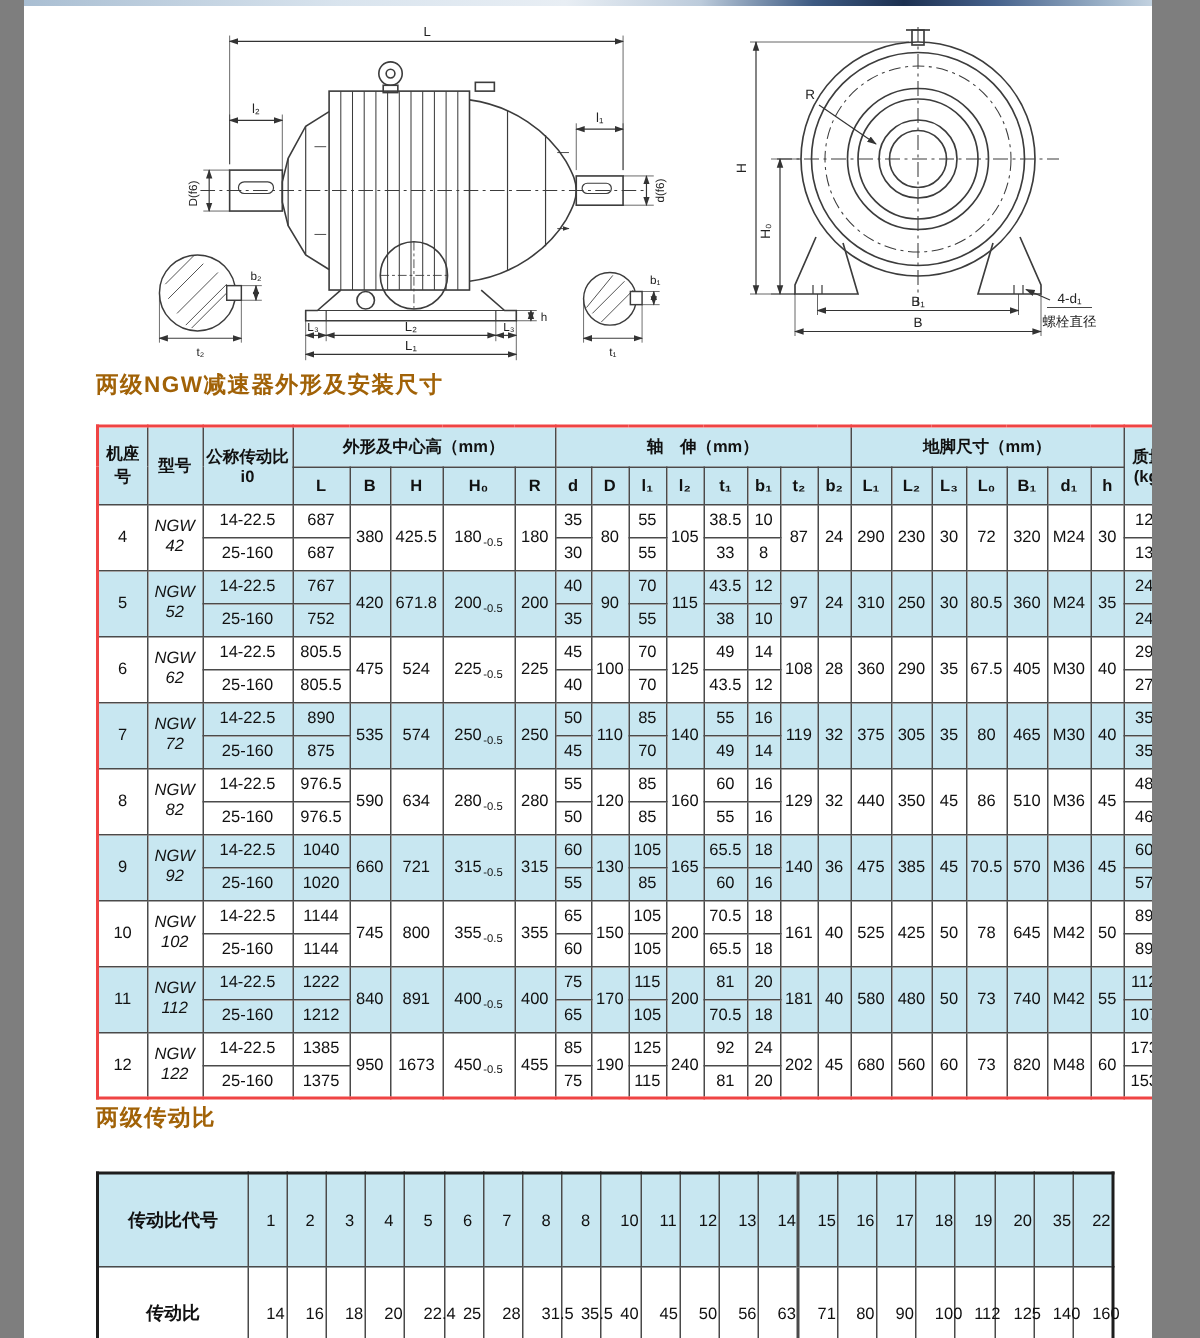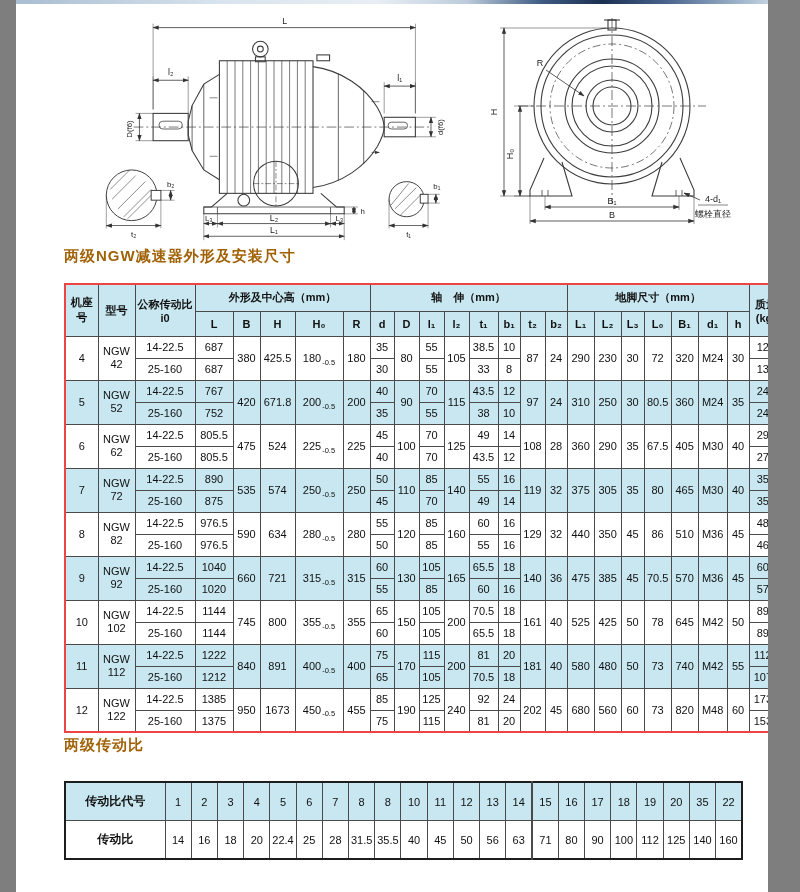--- a/index.html
+++ b/index.html
@@ -22,24 +22,24 @@
   #main-table thead tr{background:#c8e7f1;}
   #main-table thead th{font-weight:700;}
   #main-table .zh{font-size:11px;}
   #main-table .sym{font-size:11px;}
   #main-table thead tr:nth-child(1){height:27px;}
   #main-table thead tr:nth-child(2){height:25px;}
   #main-table tbody tr{height:22px;}
   #main-table tbody td{font-weight:400;}
   tr.blue{background:#c8e7f1;}
   .tol{font-size:7.5px;position:relative;top:2.5px;margin-left:1px;}
-  .model-cell div{line-height:13px;}
+  .model-cell div{line-height:13px;font-style:italic;}
 
   #ratio-table{position:absolute;top:781px;left:64px;width:679px;border:2px solid #1d1d1d;font-size:11px;}
-  #ratio-table td{border:1px solid #4a4a4a;text-align:center;vertical-align:middle;padding:0;height:37px;}
+  #ratio-table td{border:1px solid #4a4a4a;text-align:center;vertical-align:middle;padding:12px;height:37px;}
   #ratio-table tr:first-child{background:#c8e7f1;}
   #ratio-table td.rlabel{font-weight:700;font-size:12px;}
   #ratio-table td.thickl{border-left-width:2px;}
 
   .dt{font-size:9px;fill:#222;}
   .dts{font-size:8px;fill:#222;}
 </style>
 </head>
 <body>
 

